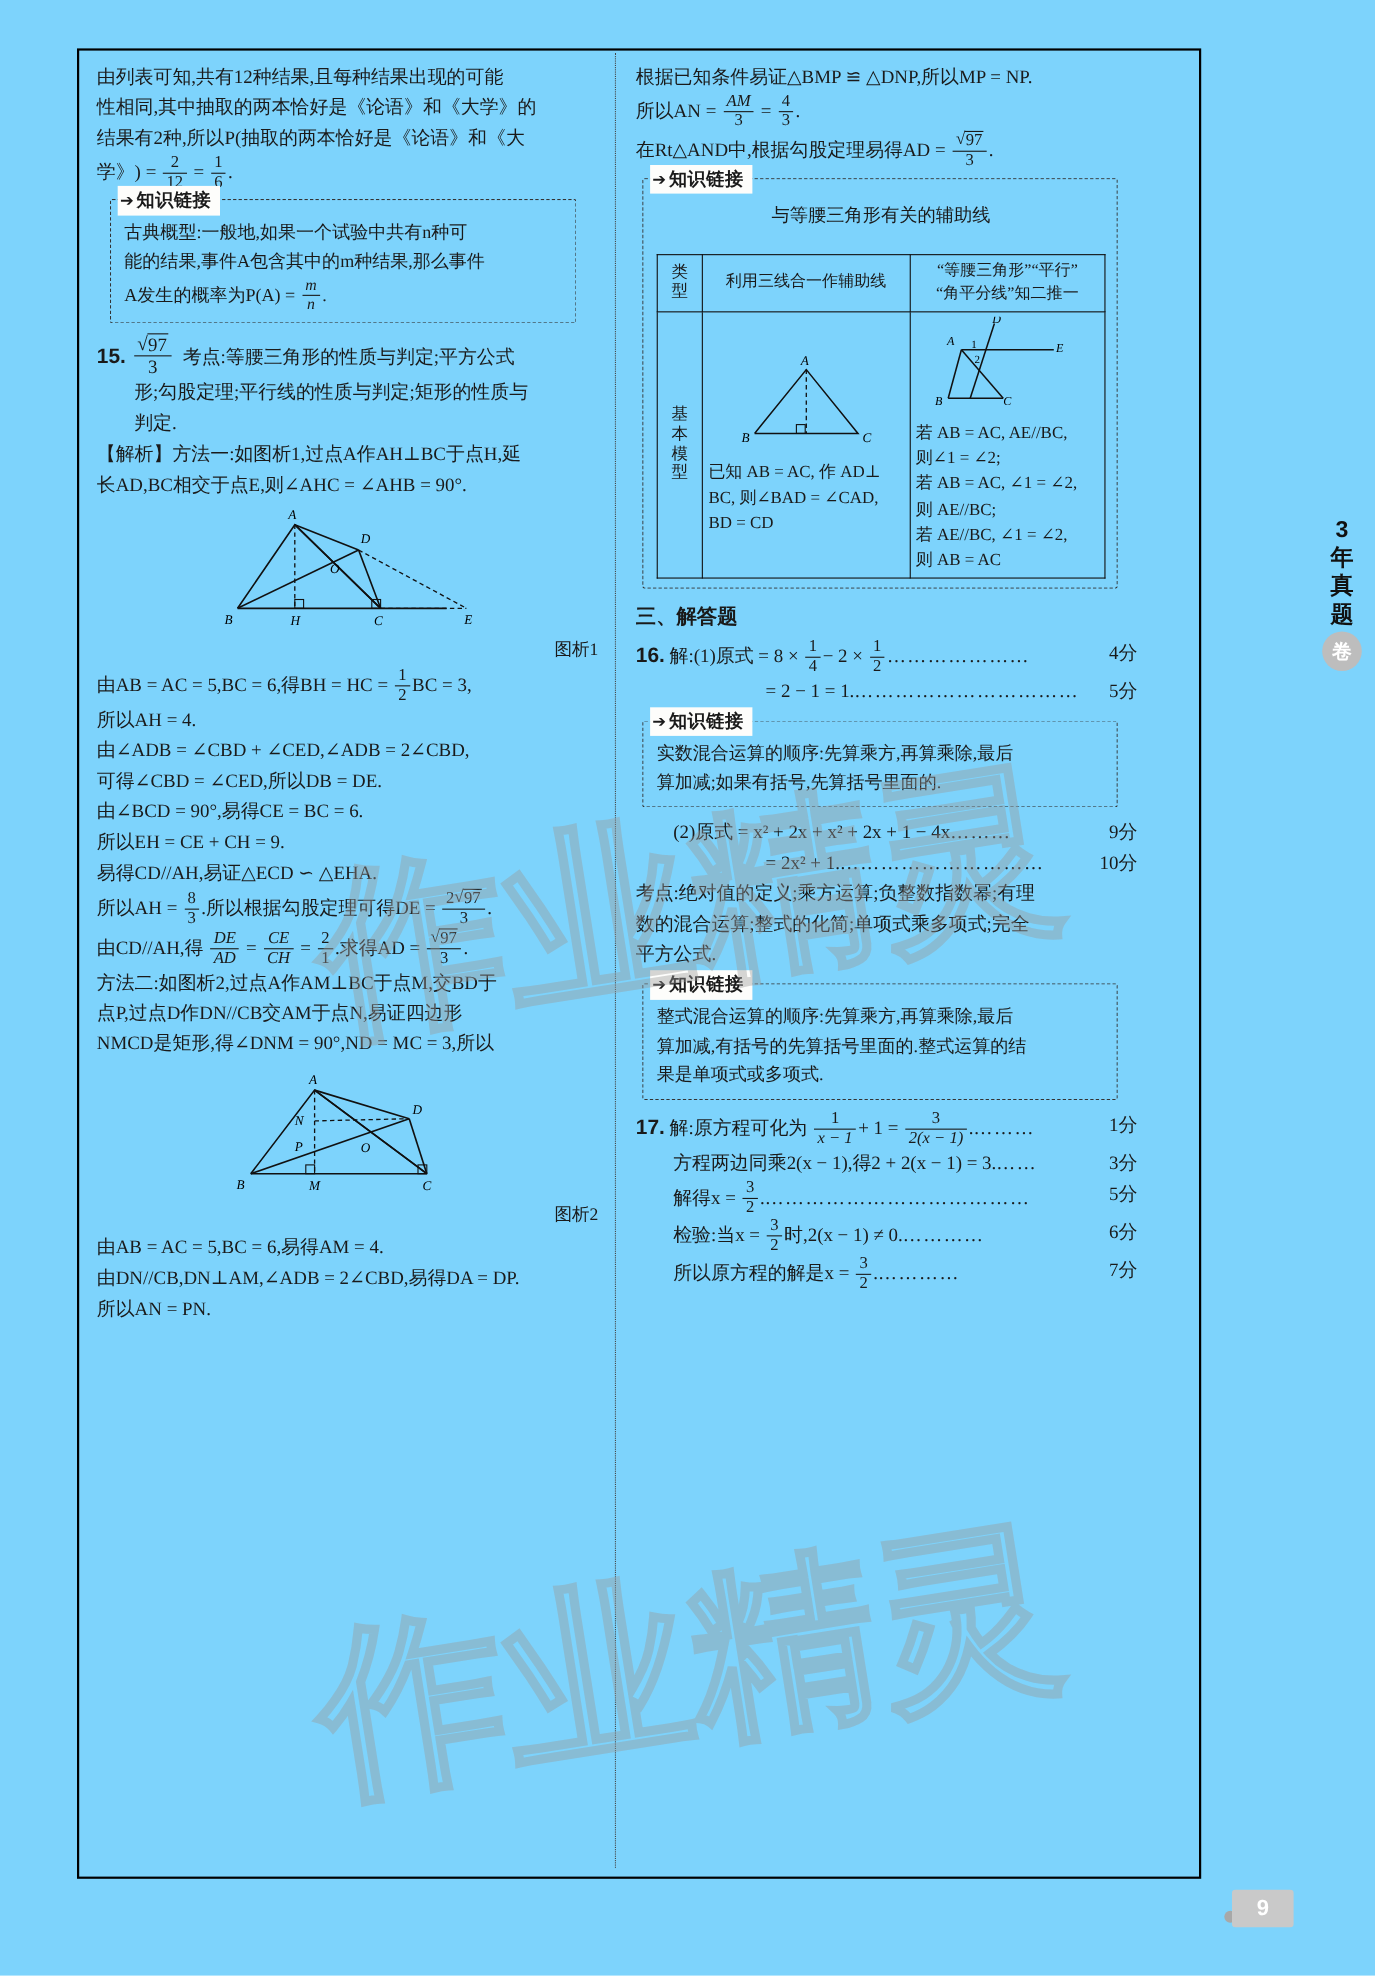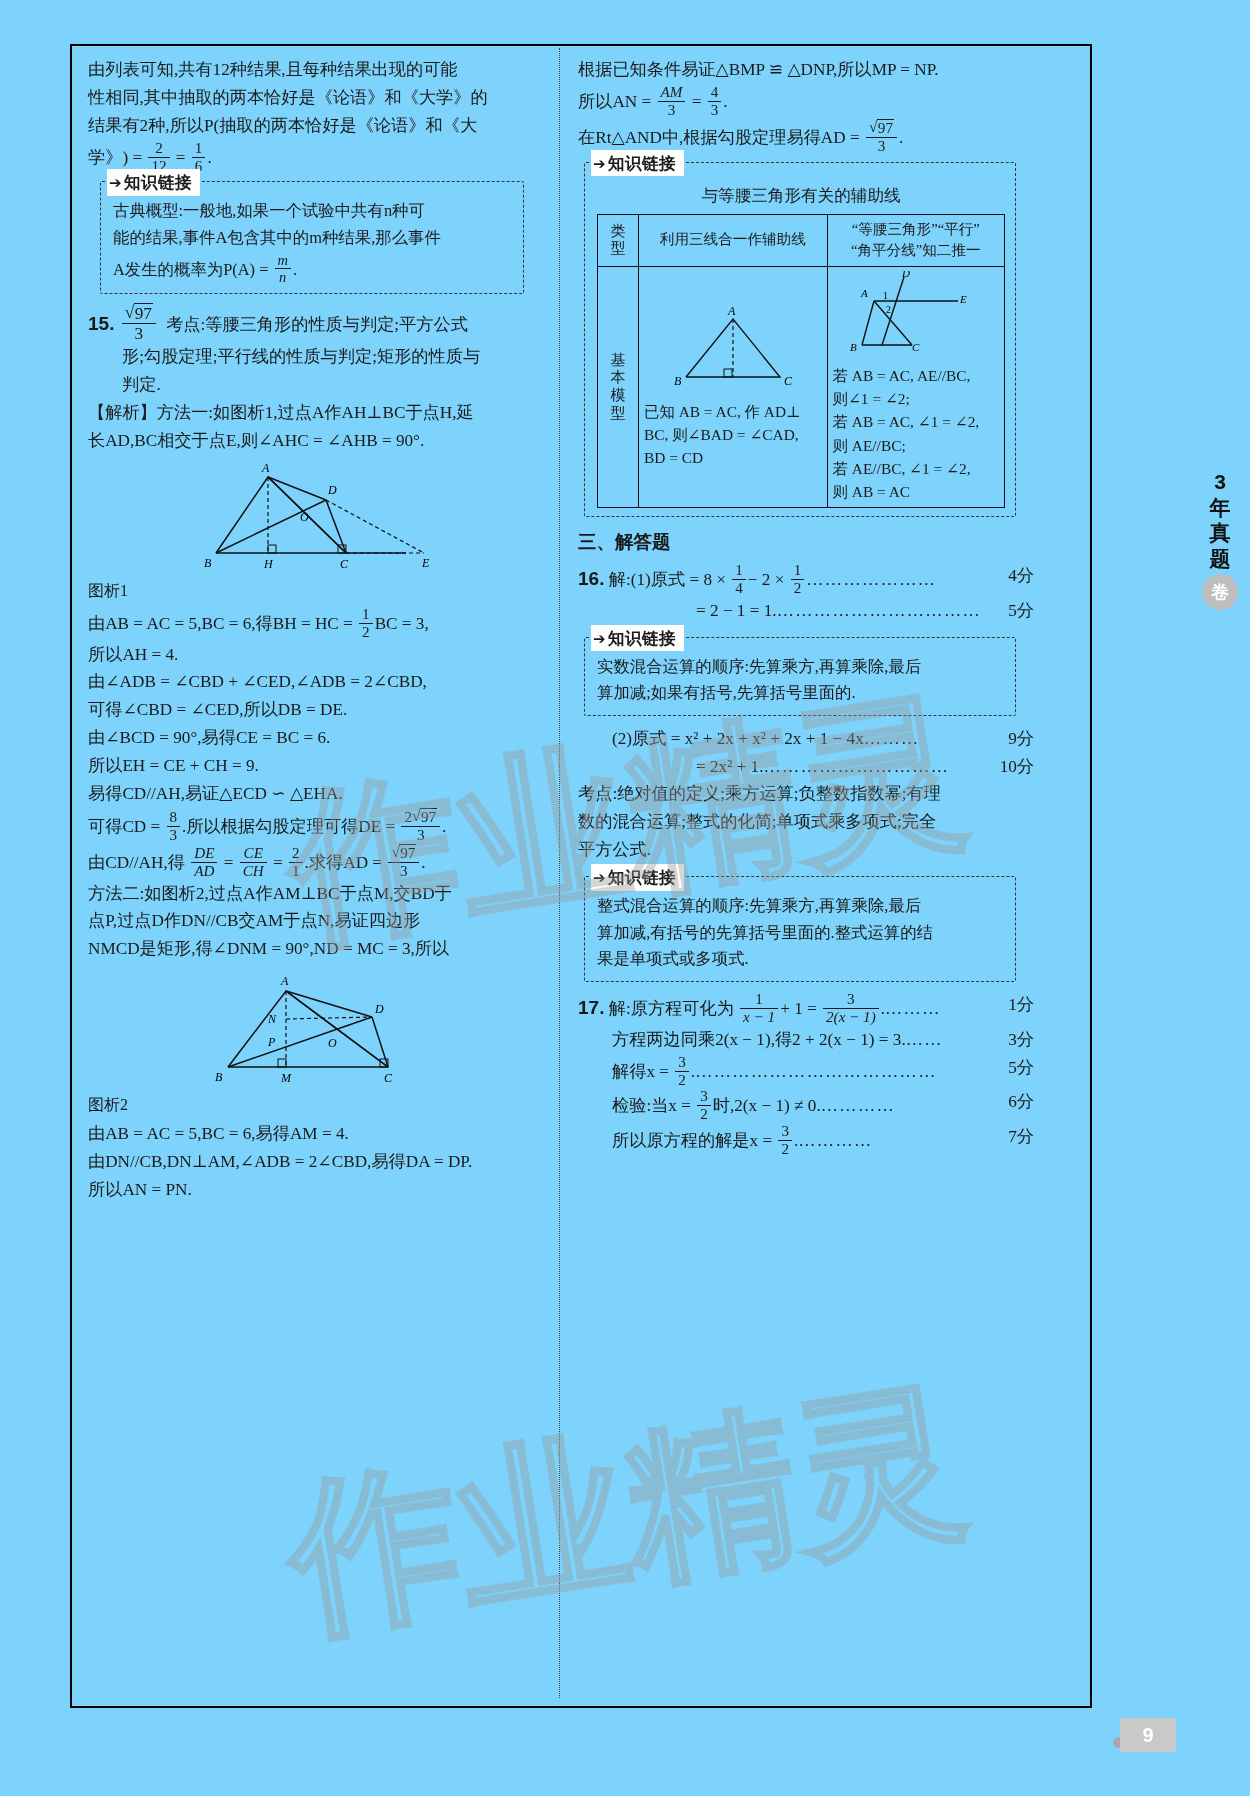--- a/index.html
+++ b/index.html
@@ -101,39 +101,39 @@
     margin:10px 0 5px 0;
   }
   .hang2{padding-left:34px;}
 
   .dots{letter-spacing:1.4px;}
   .score{float:right;}
   .clr{clear:both;}
 
   
   .fig{margin:4px 0 2px 0;text-align:center;}
-  .figcap{text-align:left;font-size:16px;margin-top:-2px;}
+  .figcap{text-align:right;font-size:16px;margin-top:-2px;}
 
   
   .auxtbl{
     border-collapse:collapse;
     width:100%;
     font-size:14.6px;
     line-height:1.5;
     margin-top:2px;
   }
   .auxtbl td{
     border:1.1px solid #111;
     padding:4px 5px;
     vertical-align:middle;
     text-align:center;
   }
   .auxtbl td.lbl{width:30px;font-size:15px;line-height:1.18;}
   .auxtbl td.lft{text-align:left;}
-  .tbl-title{text-align:center;font-size:16.6px;margin:2px 0 4px 0;}
+  .tbl-title{text-align:center;font-size:16.6px;margin:2px 0 21px 0;}
 
   
   .sidetab{
     position:absolute;
     right:8px;top:470px;
     width:44px;
     text-align:center;
     font-family:"Liberation Sans","DejaVu Sans",sans-serif;
     font-weight:bold;
     font-size:21px;
@@ -269,21 +269,21 @@
       </span><span>BC = 3,</span>
     </p>
     <p class="ln">所以AH = 4.</p>
     <p class="ln">由∠ADB = ∠CBD + ∠CED,∠ADB = 2∠CBD,</p>
     <p class="ln">可得∠CBD = ∠CED,所以DB = DE.</p>
     <p class="ln">由∠BCD = 90°,易得CE = BC = 6.</p>
     <p class="ln">所以EH = CE + CH = 9.</p>
     <p class="ln">易得CD//AH,易证△ECD ∽ △EHA.</p>
 
     <p class="ln">
-      <span>可得CD =</span>
+      <span>所以AH =</span>
       <span class="frac">
         <span class="num">8</span>
         <span class="den">3</span>
       </span><span>.所以根据勾股定理可得DE =</span>
       <span class="frac">
         <span class="num">2<span class="sqrt"><span class="rad">97</span></span></span>
         <span class="den">3</span>
       </span><span>.</span>
     </p>
 

